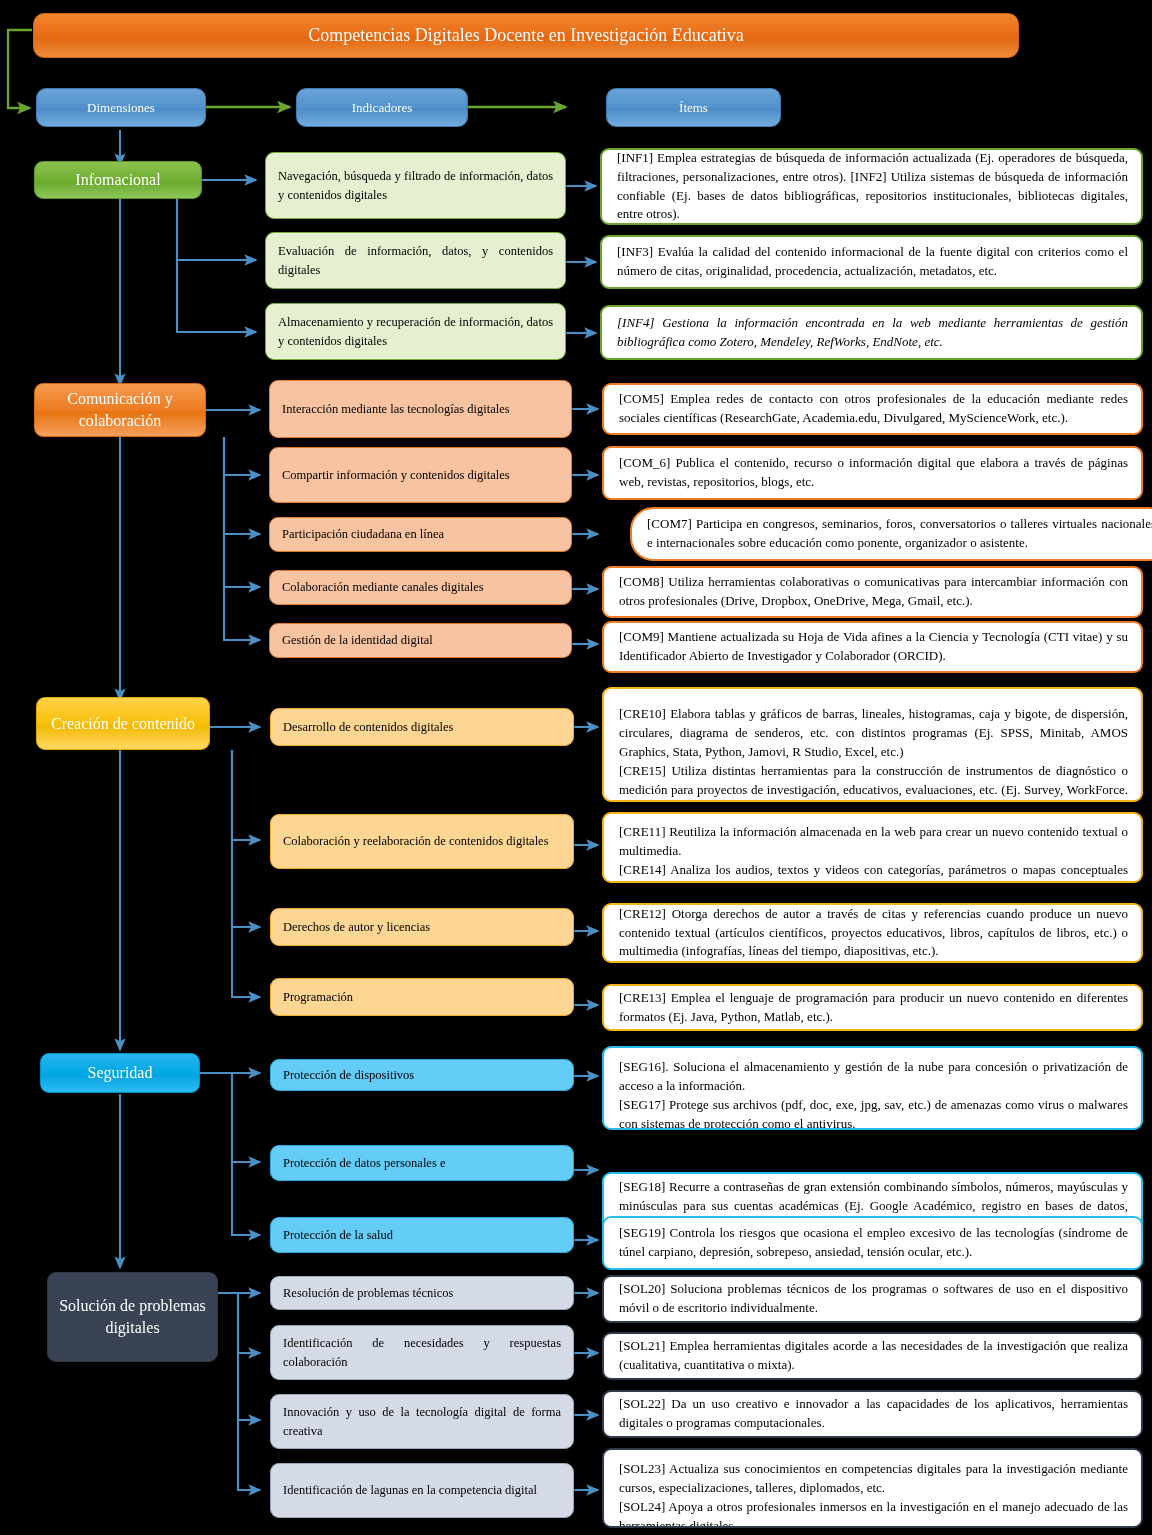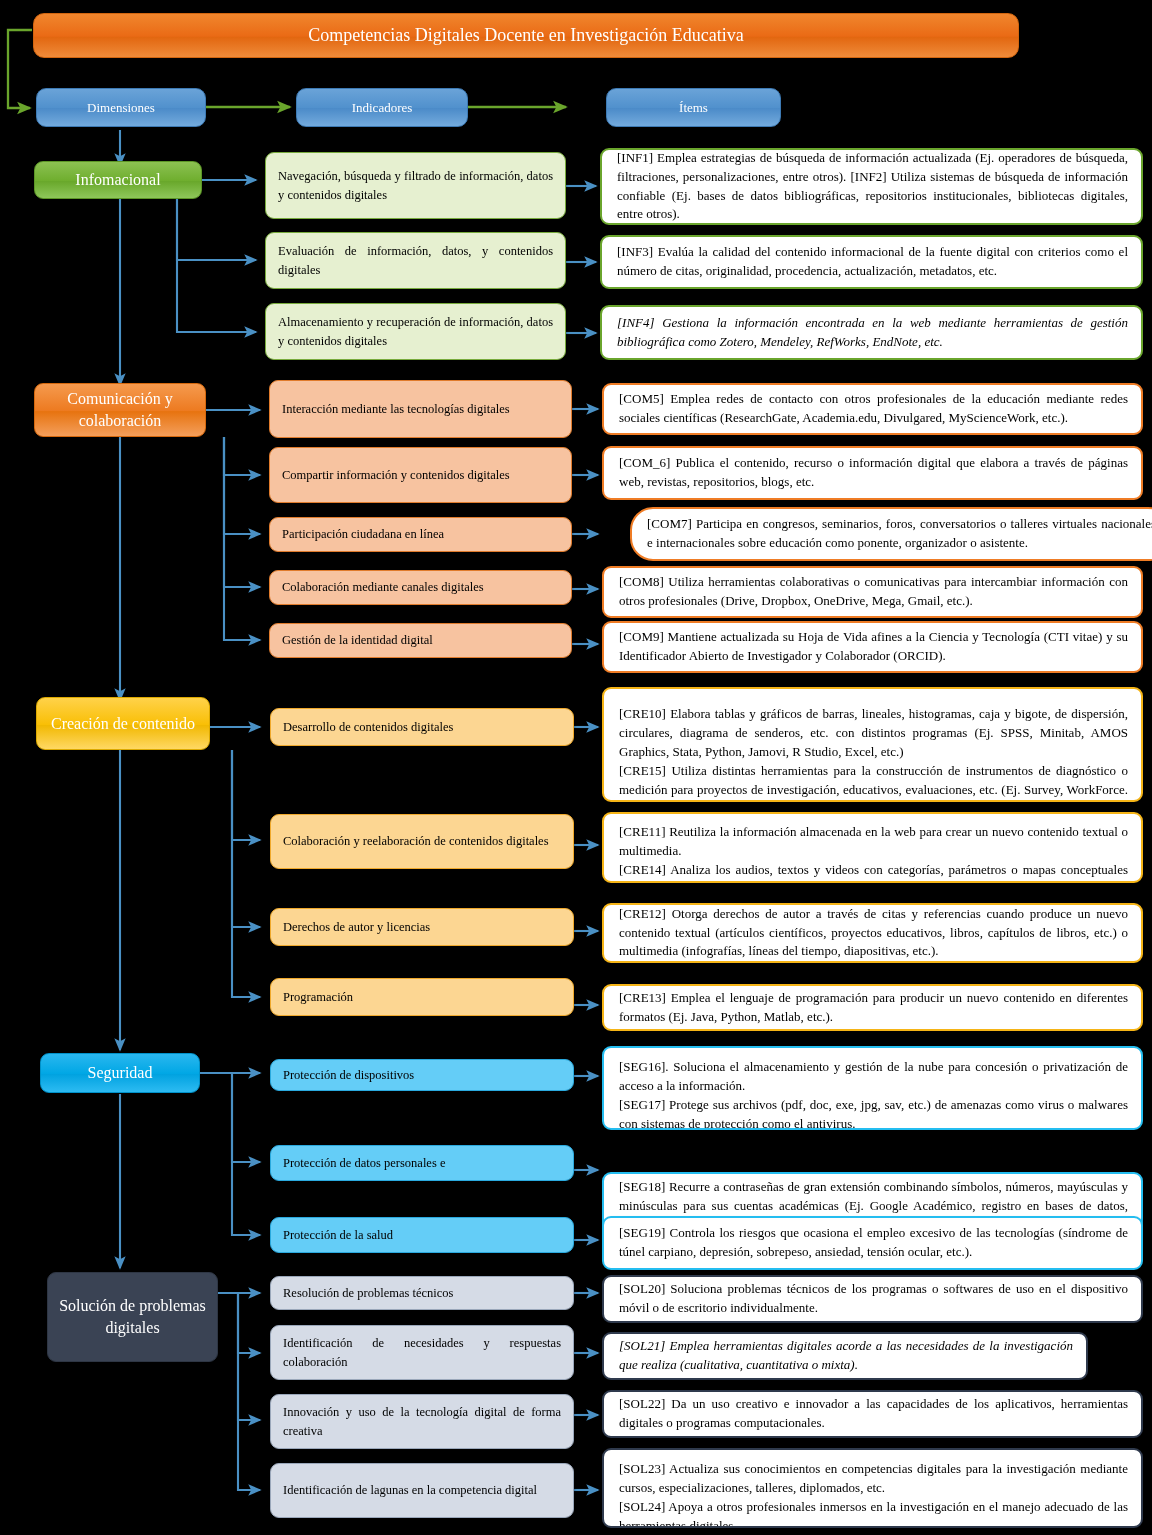--- a/index.html
+++ b/index.html
@@ -287,21 +287,21 @@
   <div class="box ind ind-gray" style="left:270px;top:1276px;width:304px;height:34px;">
     <span class="txt">Resolución de problemas técnicos</span>
   </div>
   <div class="box item item-gray" style="left:602px;top:1275px;width:541px;height:48px;">
     <span class="txt">[SOL20] Soluciona problemas técnicos de los programas o softwares de uso en el dispositivo móvil o de escritorio individualmente.</span>
   </div>
 
   <div class="box ind ind-gray" style="left:270px;top:1325px;width:304px;height:55px;">
     <span class="txt">Identificación de necesidades y respuestas colaboración</span>
   </div>
-  <div class="box item item-gray" style="left:602px;top:1332px;width:486px;height:48px;font-style:italic;">
+  <div class="box item item-gray" style="left:602px;top:1332px;width:541px;height:48px;">
     <span class="txt">[SOL21] Emplea herramientas digitales acorde a las necesidades de la investigación que realiza (cualitativa, cuantitativa o mixta).</span>
   </div>
 
   <div class="box ind ind-gray" style="left:270px;top:1394px;width:304px;height:55px;">
     <span class="txt">Innovación y uso de la tecnología digital de forma creativa</span>
   </div>
   <div class="box item item-gray" style="left:602px;top:1390px;width:541px;height:48px;">
     <span class="txt">[SOL22] Da un uso creativo e innovador a las capacidades de los aplicativos, herramientas digitales o programas computacionales.</span>
   </div>
 

